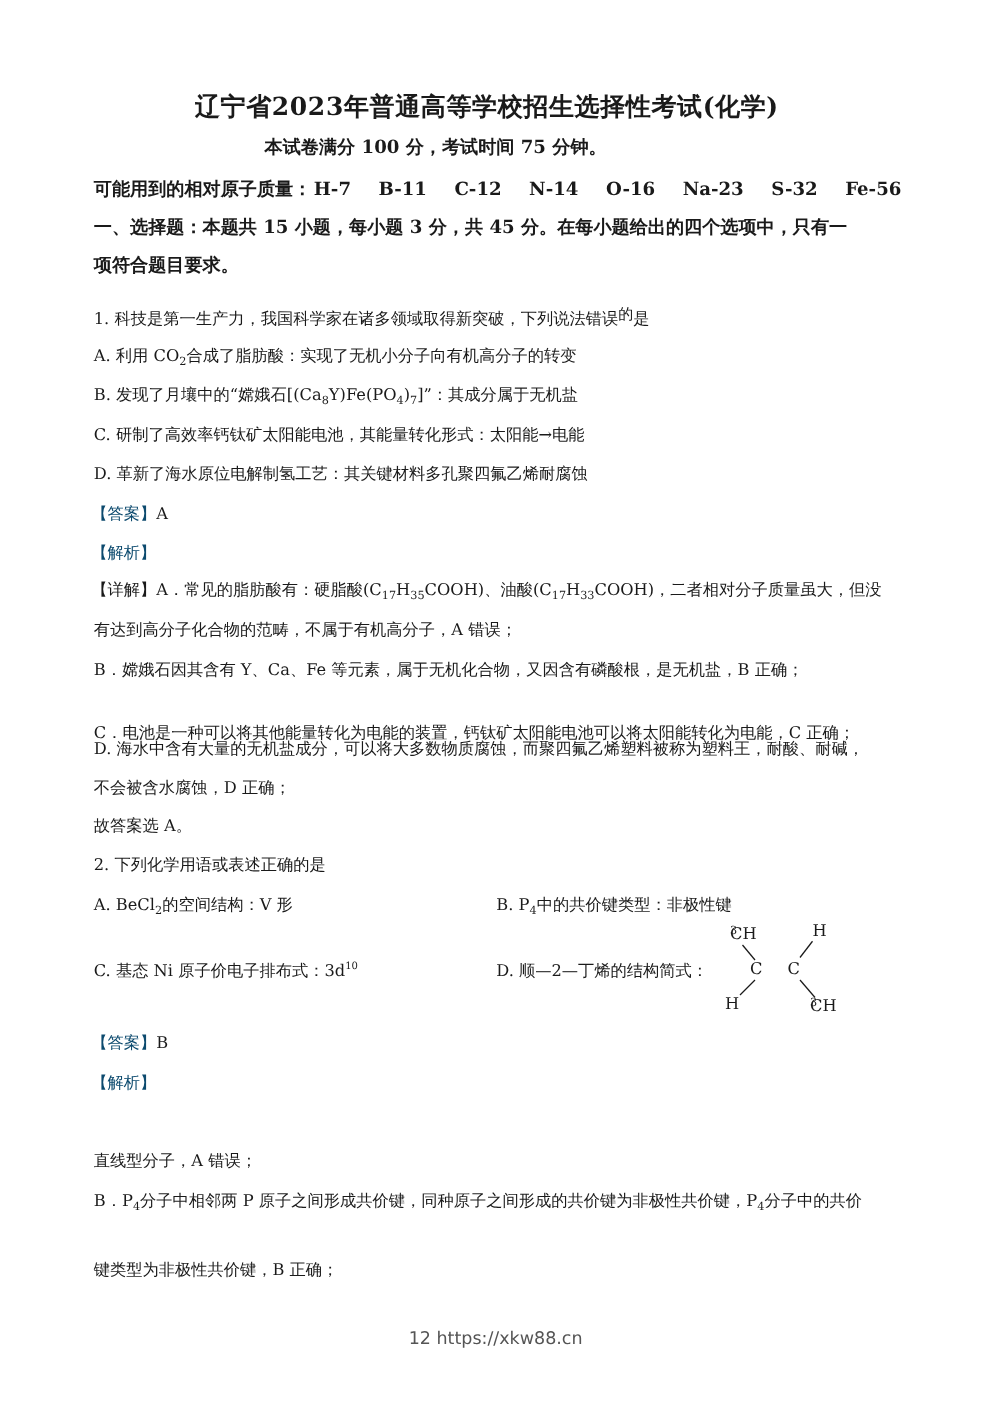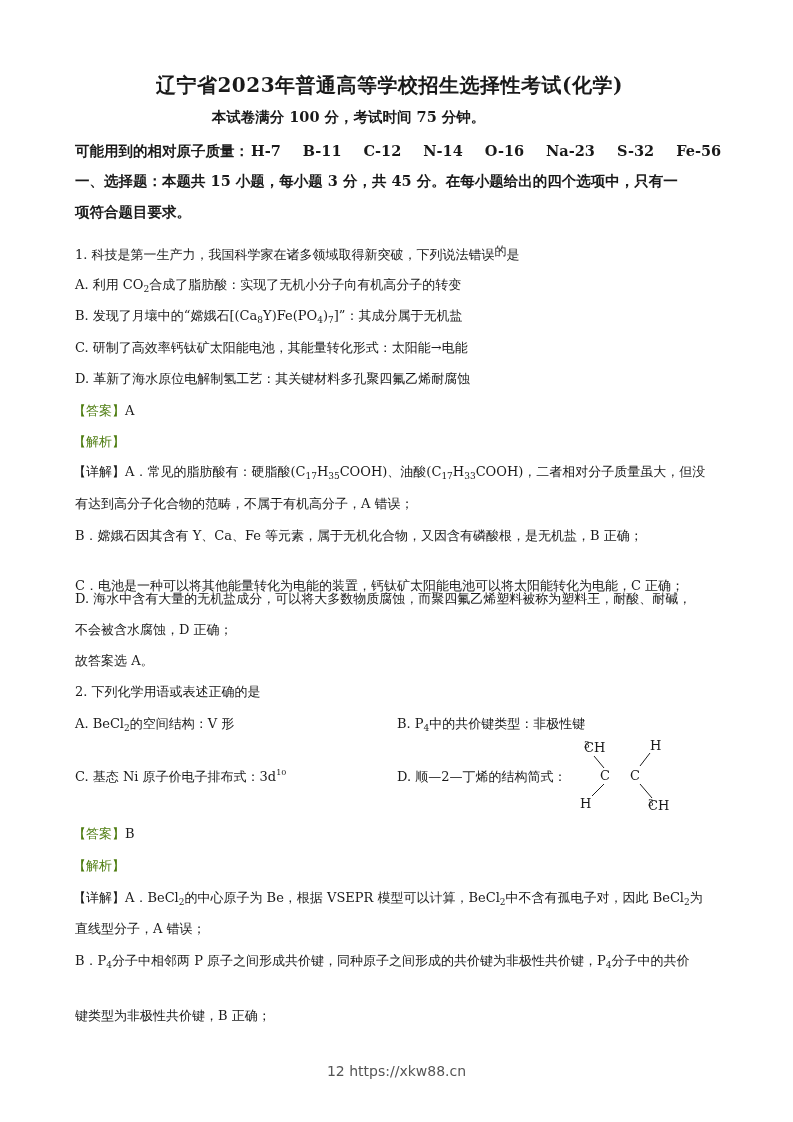--- a/index.html
+++ b/index.html
@@ -4,21 +4,21 @@
 <style>
   html, body { margin: 0; padding: 0; background: #ffffff; }
   body { width: 793px; height: 1122px; position: relative; overflow: hidden;
          font-family: "DejaVu Serif", "Liberation Serif", serif; color: #1a1a1a; }
   .page { position: absolute; left: 0; top: 0; width: 793px; height: 1122px; }
   .abs { position: absolute; white-space: nowrap; }
   .title { left: 0; width: 779px; top: 72px; text-align: center; font-size: 20px; font-weight: bold; letter-spacing: 0.5px; }
   .subtitle { left: 0; width: 697px; top: 108px; text-align: center; font-size: 14.5px; font-weight: bold; }
   .bold-line { left: 75px; font-size: 14.5px; font-weight: bold; }
   .line { left: 75px; font-size: 13px; }
-  .tag { color: #4d7c0f; }
+  .tag { color: #0c4a6e; }
   .sub { font-size: 9px; vertical-align: -3px; }
   .sup { font-size: 8px; vertical-align: 6px; }
   .masses span { margin-right: 22px; }
   .struct { position: absolute; left: 578px; top: 738px; width: 110px; height: 80px; font-size: 13px; }
   .struct span { position: absolute; }
   .struct svg { position: absolute; left: 0; top: 0; }
   .footer { left: 0; width: 793px; top: 1063px; text-align: center; font-family: "DejaVu Sans", sans-serif; font-size: 14px; color: #555555; }
 </style>
 </head>
 <body>
@@ -72,19 +72,18 @@
     <span style="left:52px;top:30px">C</span>
     <span style="left:2px;top:58px">H</span>
     <span style="left:70px;top:60px">
         <span>CH</span>
         <span class="sub">3</span>
       </span>
   </div>
 
   <div class="abs line" style="top:825px;left:73px;"><span class="tag">【答案】</span><span>B</span></div>
   <div class="abs line tag" style="top:857px;left:73px;">【解析】</div>
-  <div class="abs line" style="top:889px;left:73px;"><span>【详解】</span><span>A．BeCl</span><span class="sub">2</span><span>的中心原子为 Be，根据 VSEPR 模型可以计算，BeCl</span><span class="sub">2</span><span>中不含有孤电子对，因此 BeCl</span><span class="sub">2</span><span>为</span></div>
   <div class="abs line" style="top:920px;">直线型分子，A 错误；</div>
   <div class="abs line" style="top:952px;"><span>B．P</span><span class="sub">4</span><span>分子中相邻两 P 原子之间形成共价键，同种原子之间形成的共价键为非极性共价键，P</span><span class="sub">4</span><span>分子中的共价</span></div>
   <div class="abs line" style="top:1007px;">键类型为非极性共价键，B 正确；</div>
 
   <div class="abs footer"><span>12</span> <span>https://xkw88.cn</span></div>
 </div>
 
 </body></html>

